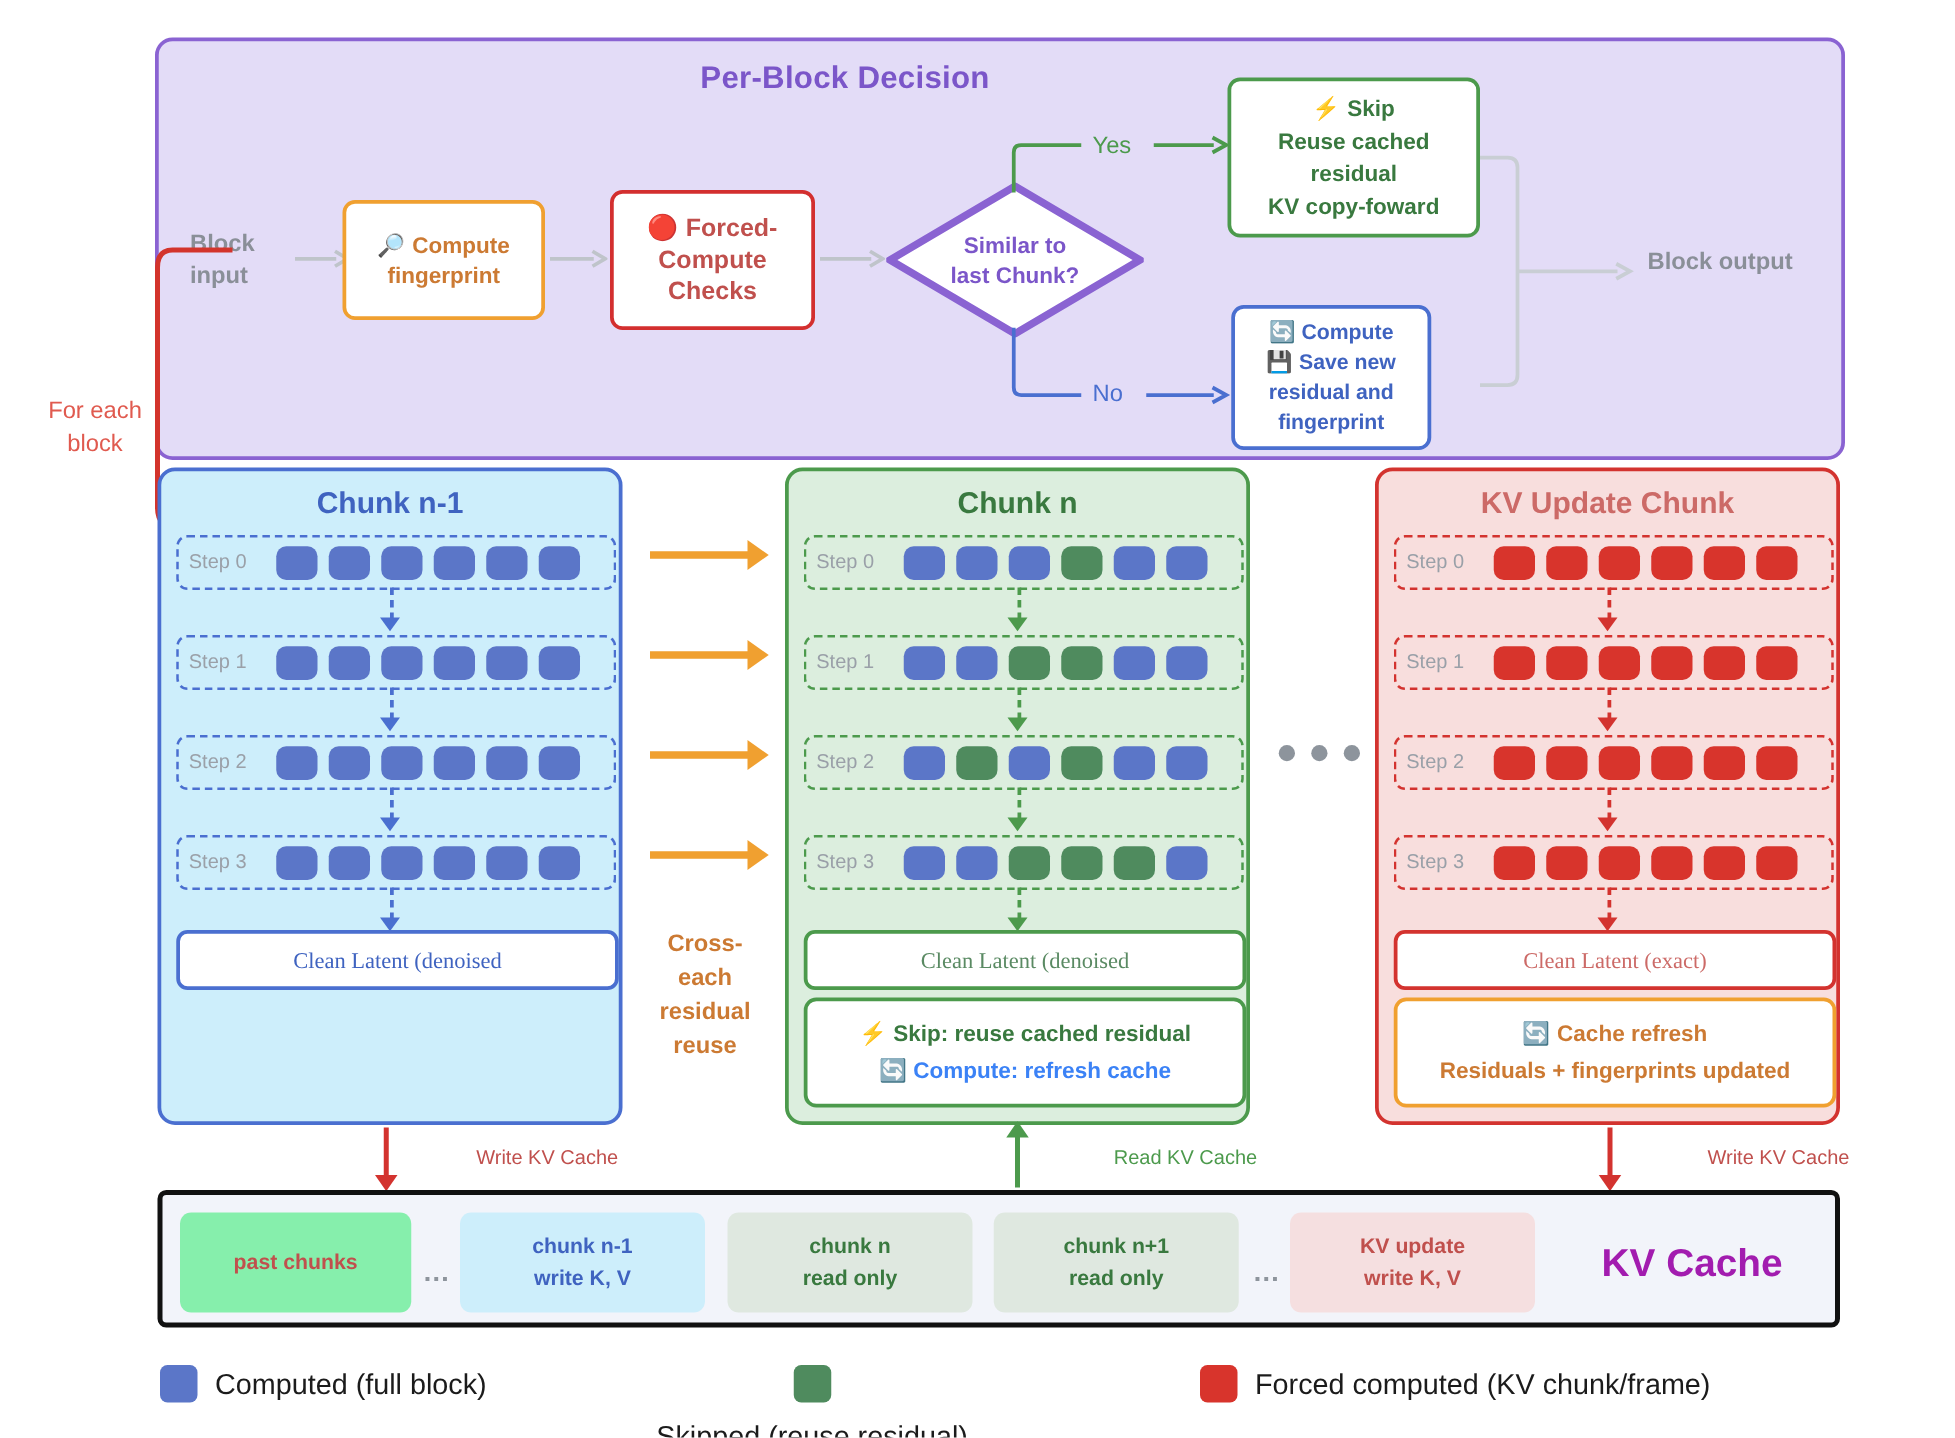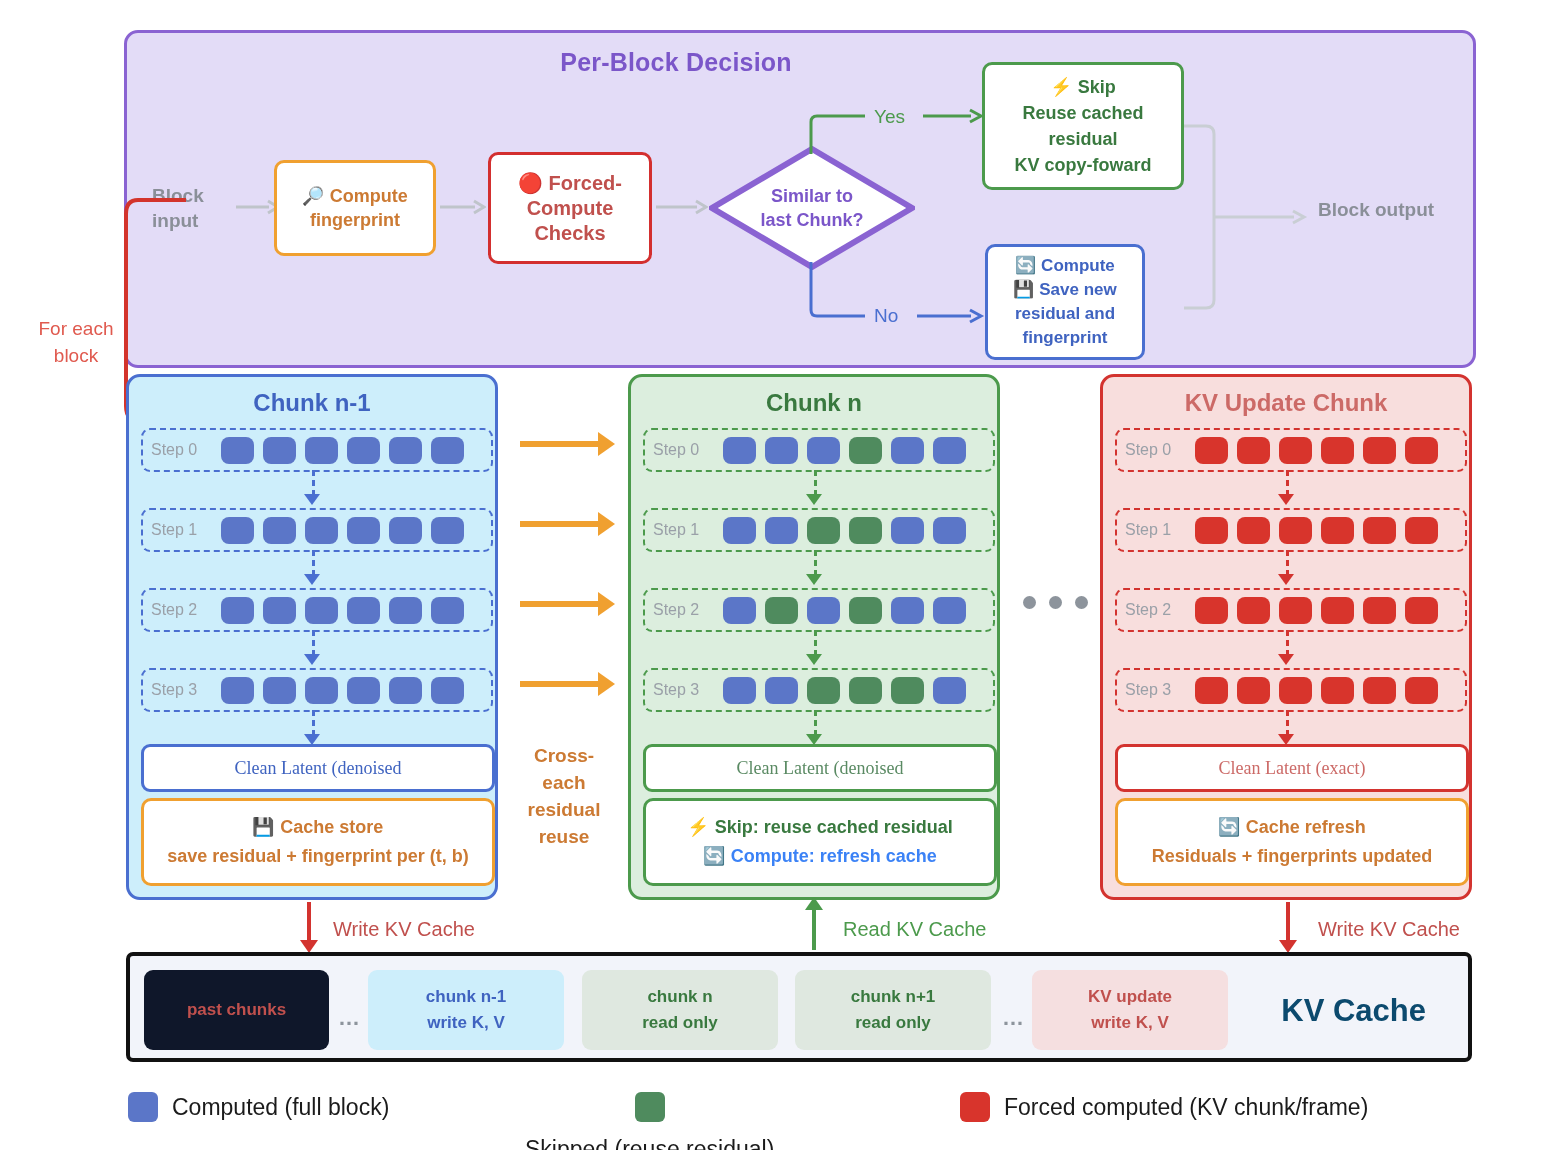--- a/index.html
+++ b/index.html
@@ -85,24 +85,24 @@
   .dots{position:absolute;display:flex;gap:13px;}
   .dots i{width:13px;height:13px;border-radius:50%;background:#8d949c;display:block;}
 
   
   #kv-bar{left:126px;top:952px;width:1346px;height:110px;background:#f2f4fa;
       border:4px solid #111;border-radius:7px;}
   .kvseg{position:absolute;top:14px;height:80px;border-radius:9px;display:flex;
       flex-direction:column;align-items:center;justify-content:center;font-size:17px;
       font-weight:bold;line-height:26px;text-align:center;}
   #kv-title{position:absolute;right:42px;top:0;height:110px;display:flex;align-items:center;
-      color:#0c4a6e;font-size:31px;font-weight:bold;}
+      color:#a21caf;font-size:31px;font-weight:bold;}
   .kvdots{position:absolute;top:49px;color:#8d949c;font-size:22px;font-weight:bold;letter-spacing:2px;}
 
-  .arrlabel{position:absolute;font-size:20px;}
+  .arrlabel{position:absolute;font-size:16px;margin-left:48px;}
   .varrow{position:absolute;width:4px;}
   .vahead2{position:absolute;width:0;height:0;border-left:9px solid transparent;
       border-right:9px solid transparent;}
 
   
   #foreach-label{left:22px;top:315px;width:108px;text-align:center;color:#e05a4f;
       font-size:19px;line-height:27px;}
 
   
   #legend{left:120px;top:1088px;width:1330px;height:40px;}
@@ -260,24 +260,20 @@
         <div class="cell c-blue"></div>
         <div class="cell c-blue"></div>
         <div class="cell c-blue"></div>
         <div class="cell c-blue"></div>
     </div>
   </div>
   <div class="vdash blue" style="top:333px;"></div>
     <div class="vhead blue" style="left:calc(50% - 8px);top:357px;"></div>
 
   <div class="latent" style="top:367px;border-color:#4a6fd0;color:#3f63c0;">Clean Latent (denoised</div>
-  <div class="footbox" style="top:421px;height:82px;border-color:#f0a030;color:#cc7a33;">
-    <div><span>💾</span> <span>Cache store</span></div>
-    <div>save residual + fingerprint per (t, b)</div>
-  </div>
 </div>
 
 <div class="abs chunk" id="chunk-n">
   <div class="chunk-title">Chunk n</div>
 
   <div class="steprow" style="top:51px;">
     <div class="steplabel">Step 0</div>
     <div class="cells">
       <div class="cell c-blue"></div>
         <div class="cell c-blue"></div>
@@ -433,21 +429,21 @@
 
 <div class="abs varrow" style="left:812px;top:906px;height:44px;background:#4c9a4c;"></div>
 <div class="abs vahead2" style="left:805px;top:897px;border-bottom:13px solid #4c9a4c;"></div>
 <div class="abs arrlabel" style="left:843px;top:918px;color:#4c9a4c;">Read KV Cache</div>
 
 <div class="abs varrow" style="left:1286px;top:902px;height:44px;background:#d3332f;"></div>
 <div class="abs vahead2" style="left:1279px;top:940px;border-top:13px solid #d3332f;"></div>
 <div class="abs arrlabel" style="left:1318px;top:918px;color:#c0504d;">Write KV Cache</div>
 
 <div class="abs" id="kv-bar">
-  <div class="kvseg" style="left:14px;width:185px;background:#0f172a;color:#c0504d;">
+  <div class="kvseg" style="left:14px;width:185px;background:#86efac;color:#c0504d;">
     <div>past chunks</div>
   </div>
   <div class="kvdots" style="left:208px;">…</div>
   <div class="kvseg" style="left:238px;width:196px;background:#cdeefb;color:#3f63c0;">
     <div>chunk n-1</div>
     <div>write K, V</div>
   </div>
   <div class="kvseg" style="left:452px;width:196px;background:#dfe8e0;color:#39793f;">
     <div>chunk n</div>
     <div>read only</div>

